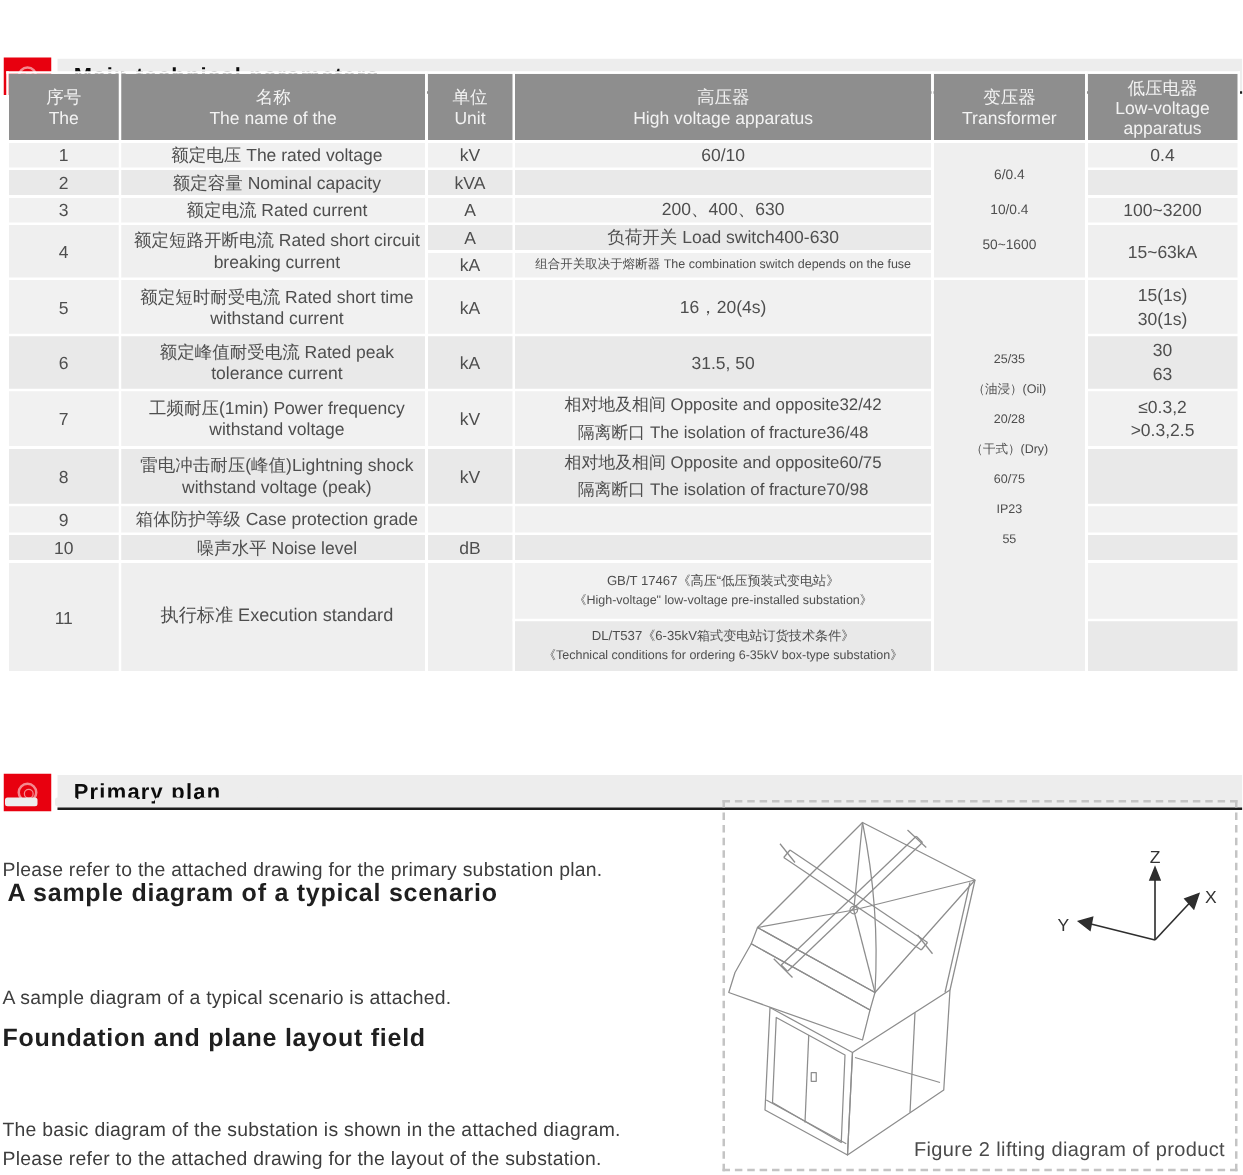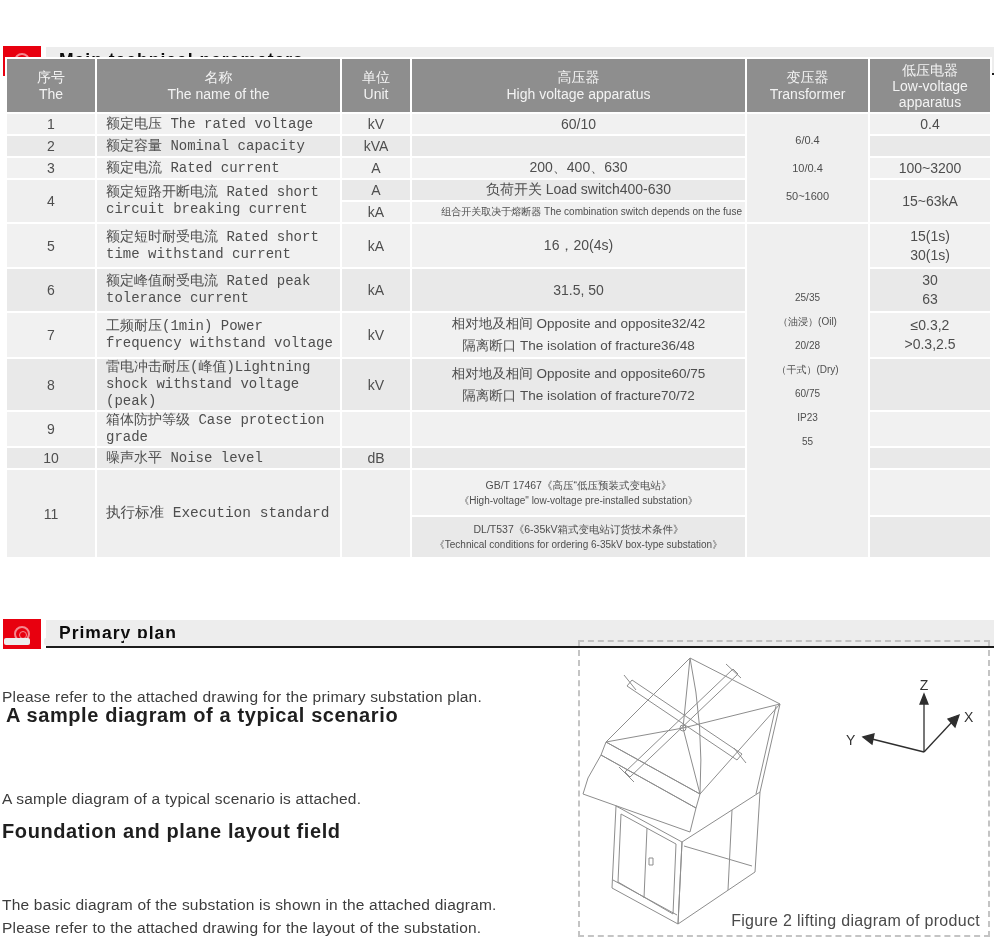--- a/index.html
+++ b/index.html
@@ -14,28 +14,28 @@
   .sec-header .bar{position:absolute;left:46px;top:1px;width:948px;height:26px;background:#ededed;
                    border-bottom:2px solid #1c1c1c;display:flex;align-items:center;}
   .sec-header .bar span{font-size:17.5px;font-weight:bold;color:#0c0c0c;letter-spacing:1px;padding-left:13px;}
 
   
   table{position:absolute;left:5px;top:57px;width:985px;border-collapse:collapse;table-layout:fixed;}
   th,td{border:2px solid #fff;padding:0 3px;overflow:hidden;}
   thead th{background:#8e8e8e;color:#f3f3f3;font-weight:normal;font-size:14px;line-height:17px;text-align:center;}
   tbody td{background:#f1f1f1;font-size:14px;text-align:center;vertical-align:middle;color:#4e4e4e;}
   tbody tr.alt td:not(.span-cell){background:#e9e9e9;}
-  td.name-cell{text-align:left;padding-left:9px;line-height:17px;font-family:Liberation Mono, monospace;}
+  td.name-cell{text-align:center;padding-left:9px;line-height:17px;}
   td.span-cell{background:#efefef;}
   .lh19 div{line-height:19px;}
   .tx1 div{line-height:28px;font-size:11px;}
   .tx2{padding-bottom:42px;}
   .tx2 div{line-height:24px;font-size:10px;}
   .hv-two div{line-height:22px;font-size:13.5px;}
-  .small10{font-size:10px;line-height:12px;text-align:right;}
+  .small10{font-size:10px;line-height:12px;}
   .std div.zh{font-size:10.5px;line-height:15px;}
   .std div.en{font-size:10px;line-height:15px;}
 
   
   .para{position:absolute;font-size:15.5px;color:#3d3d3d;letter-spacing:0.2px;}
   .bighead{position:absolute;font-size:20px;font-weight:bold;color:#1f1f1f;letter-spacing:0.6px;}
   .ghost{position:absolute;left:4px;top:638px;display:flex;gap:14px;}
   .ghost i{display:block;height:7px;background:#ededed;border-radius:2px;}
 
   
@@ -173,21 +173,21 @@
           <div>≤0.3,2</div>
           <div>&gt;0.3,2.5</div>
         </td>
       </tr>
       <tr class="alt" style="height:44px">
         <td>8</td>
         <td class="name-cell">雷电冲击耐压(峰值)Lightning shock withstand voltage (peak)</td>
         <td>kV</td>
         <td class="hv-two">
           <div>相对地及相间 Opposite and opposite60/75</div>
-          <div>隔离断口 The isolation of fracture70/72</div>
+          <div>隔离断口 The isolation of fracture70/98</div>
         </td>
         <td></td>
       </tr>
       <tr style="height:23px">
         <td>9</td>
         <td class="name-cell">箱体防护等级 Case protection grade</td>
         <td></td>
         <td></td>
         <td></td>
       </tr>

